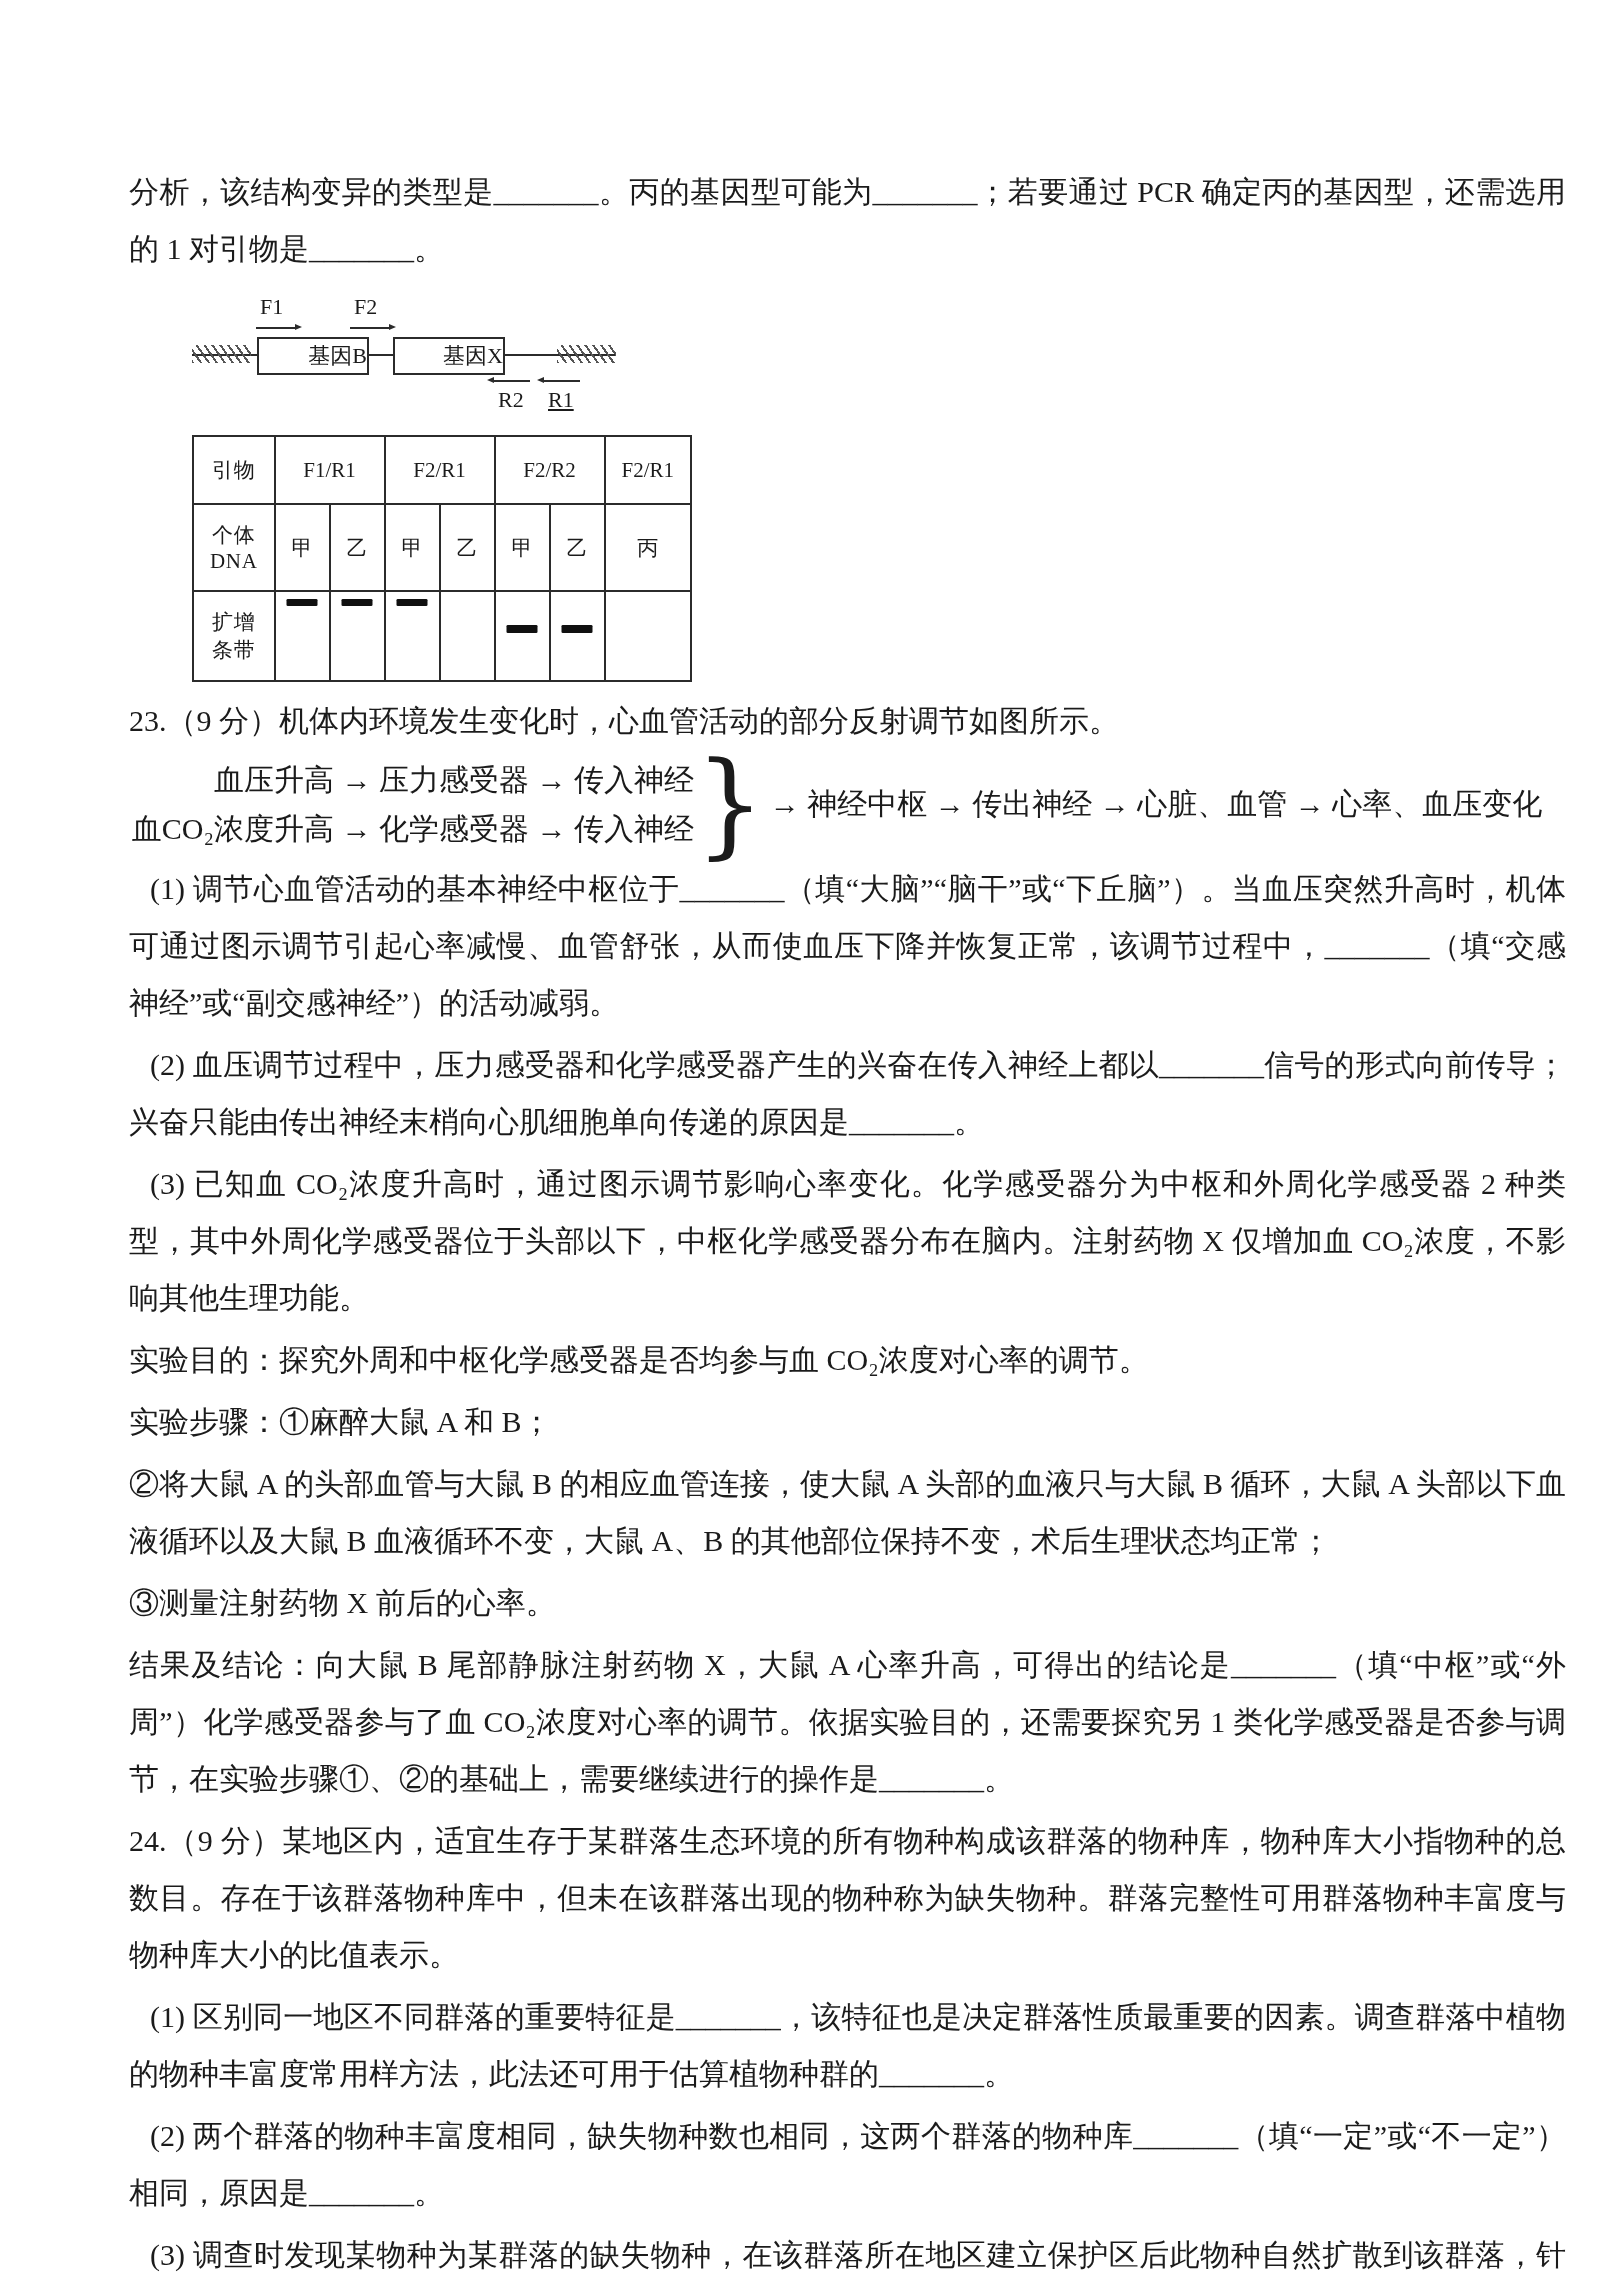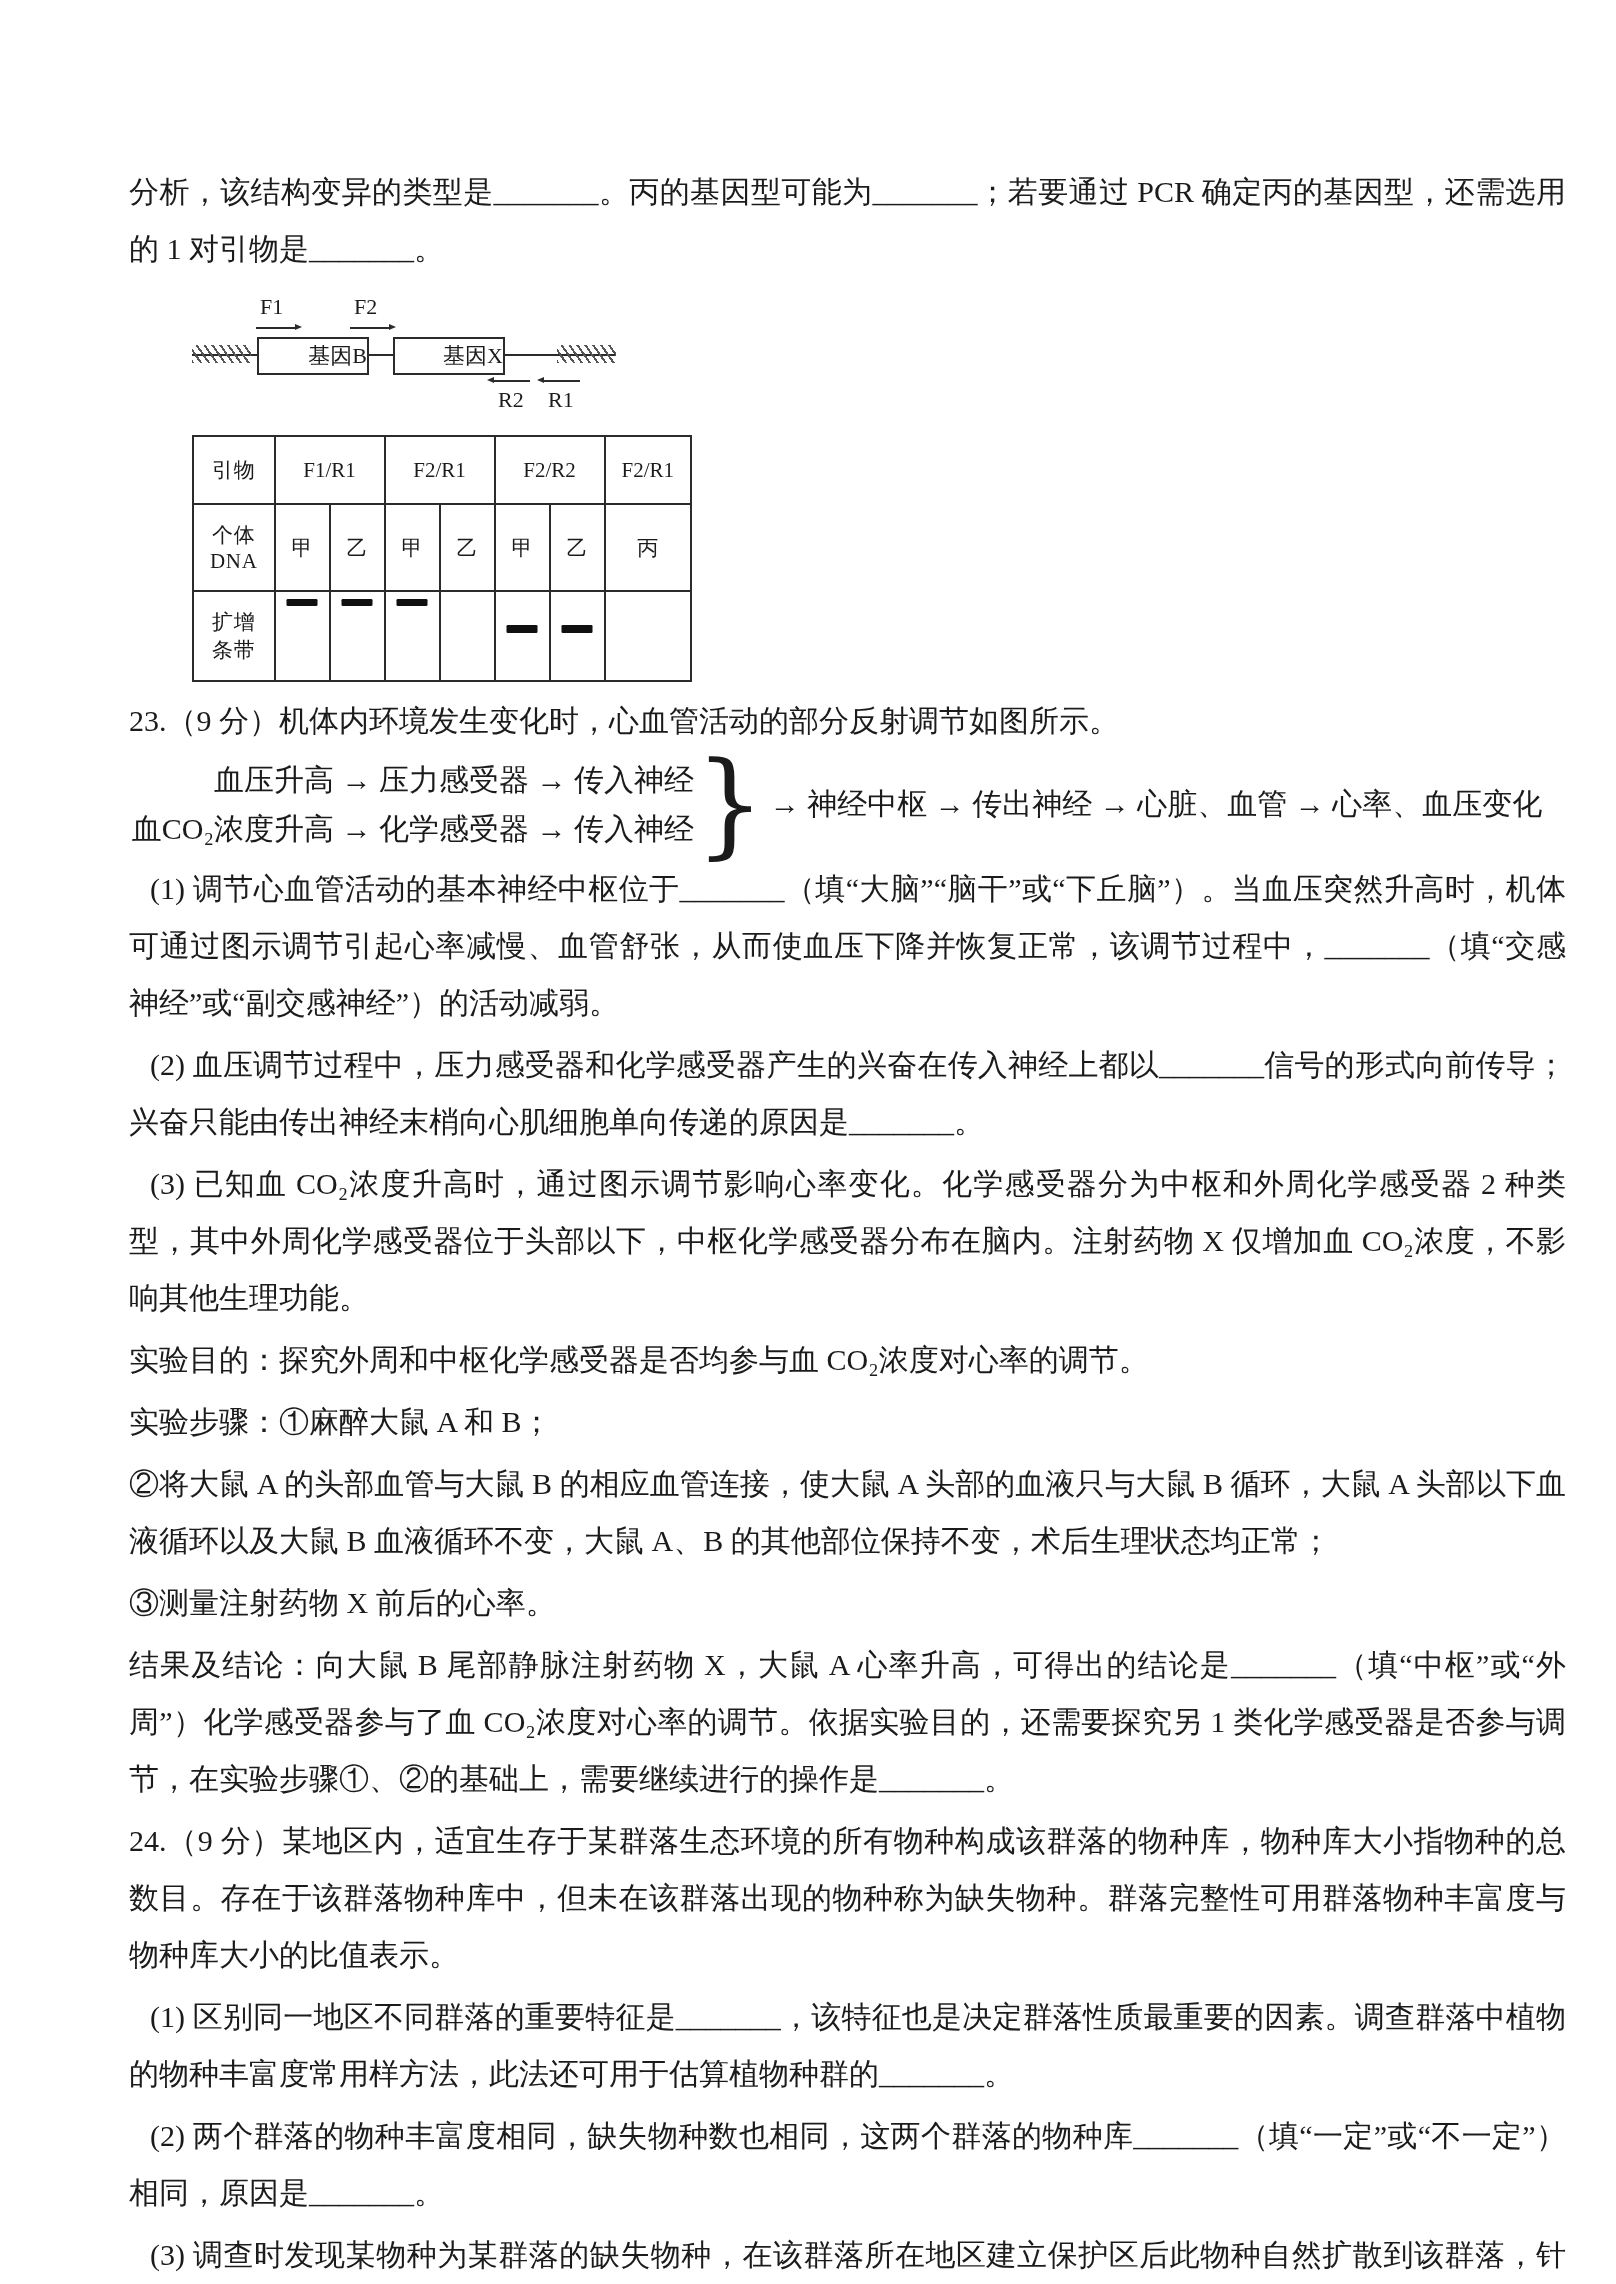--- a/index.html
+++ b/index.html
@@ -24,21 +24,21 @@
   }
   p.indent { text-indent: 0.7em; }
 
   
   .fig { margin: 17px 0 10.4px 68px; width: 456px; }
   .gene-diagram { position: relative; width: 430px; height: 132px; font-size: 22px; }
   .plabel { position: absolute; white-space: nowrap; }
   .lbl-f1 { left: 68px; top: 0; }
   .lbl-f2 { left: 162px; top: 0; }
   .lbl-r2 { left: 306px; top: 93px; }
-  .lbl-r1 { left: 356px; top: 93px; }
+  .lbl-r1 { left: 356px; top: 93px; text-decoration: underline; }
   .dna-line { position: absolute; left: 0; top: 60px; width: 424px; height: 2px; background: #2b2b2b; }
   .hatch {
     position: absolute; top: 51px; width: 59px; height: 18px;
     background: repeating-linear-gradient(55deg, #555 0 2px, transparent 2px 6.5px);
   }
   .h-left { left: 0; }
   .h-right { left: 365px; }
   .gene-box {
     position: absolute; top: 43px; height: 34px;
     border: 2px solid #2b2b2b; background: #fff;

